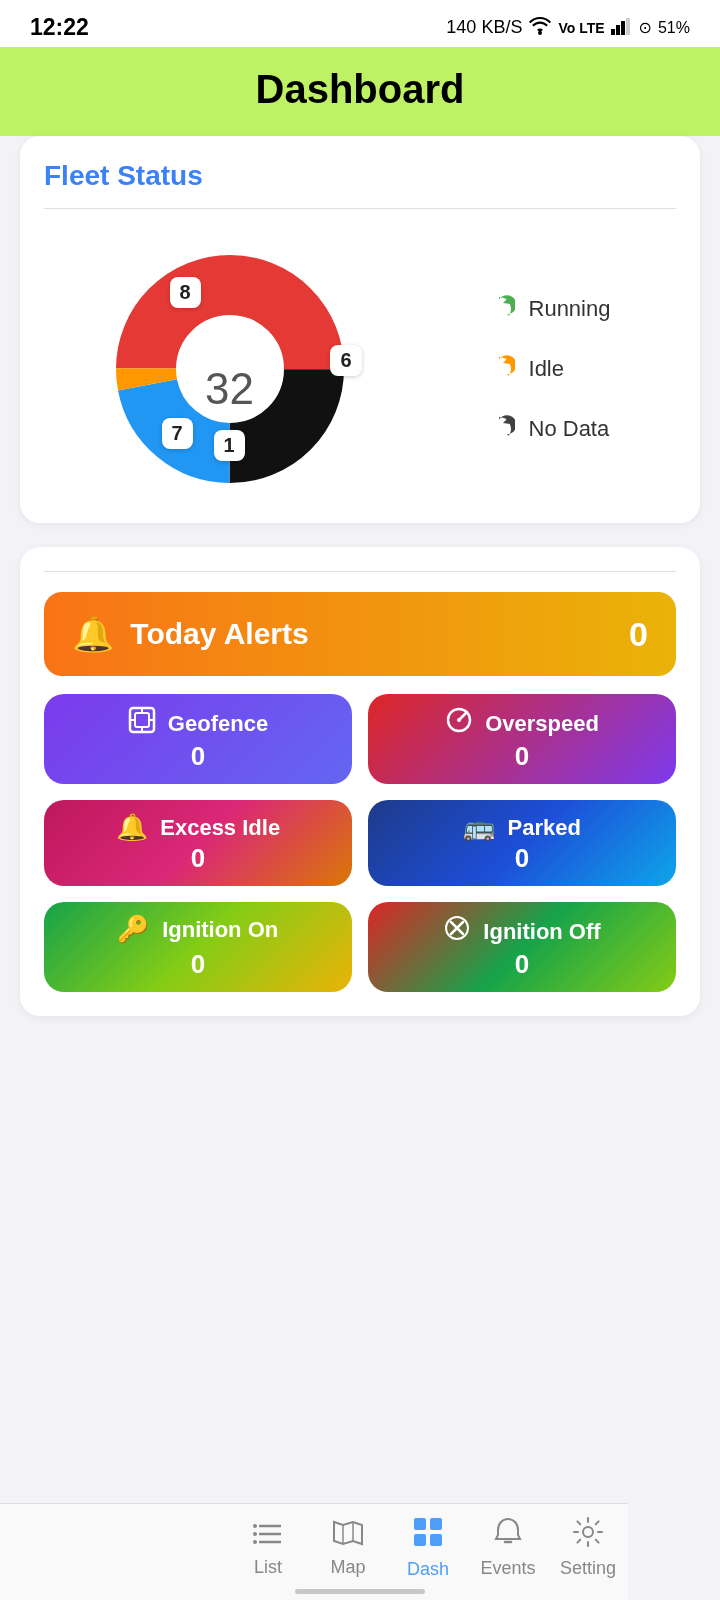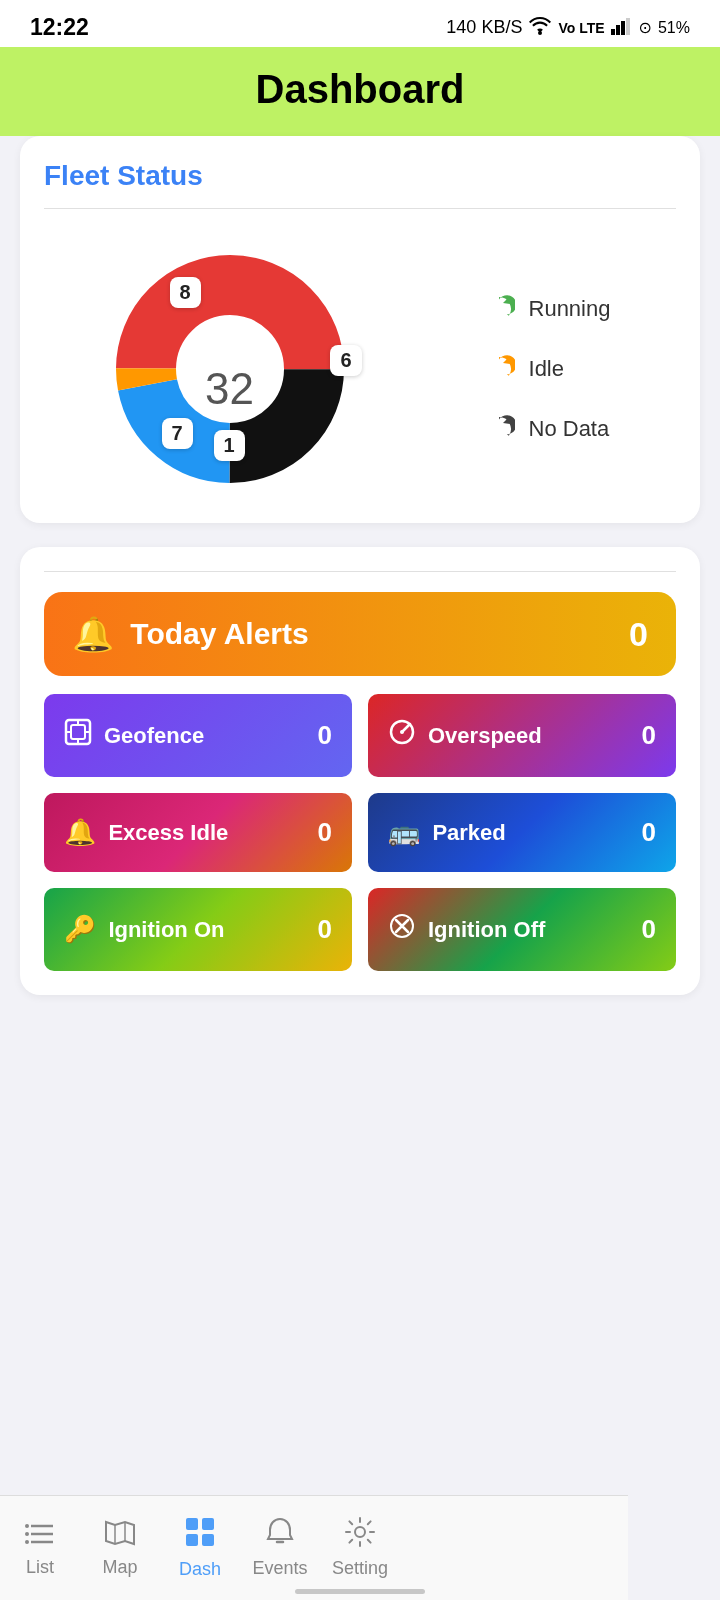--- a/index.html
+++ b/index.html
@@ -176,26 +176,27 @@
     }
 
     
     .alert-grid {
       display: grid;
       grid-template-columns: 1fr 1fr;
       gap: 16px;
     }
     .alert-btn {
       border: none;
-      border-radius: 10px;
-      padding: 24px 20px;
+      border-radius: 20px;
+      padding: 12px 20px;
       display: flex;
       align-items: center;
       justify-content: space-between;
       cursor: pointer;
+      flex-direction: column;
     }
     .alert-btn-left {
       display: flex;
       align-items: center;
       gap: 12px;
     }
     .alert-btn-icon {
       font-size: 26px;
       color: #fff;
     }
@@ -209,34 +210,34 @@
       font-weight: 700;
       color: #fff;
     }
 
     
     .btn-geofence   { background: linear-gradient(135deg, #7c3aed, #6366f1); }
     .btn-overspeed  { background: linear-gradient(135deg, #dc2626, #7c3aed); }
     .btn-excessidle { background: linear-gradient(135deg, #be185d, #db2777, #d97706); }
     .btn-parked     { background: linear-gradient(135deg, #1e3a8a, #1d4ed8, #0ea5e9); }
     .btn-ignitionon { background: linear-gradient(135deg, #16a34a, #84cc16, #eab308); }
-    .btn-ignitionoff{ background: linear-gradient(135deg, #dc2626, #16a34a, #84cc16); gap: 39px; }
+    .btn-ignitionoff{ background: linear-gradient(135deg, #dc2626, #16a34a, #84cc16); }
 
     
     .bottom-nav {
       position: fixed;
       bottom: 0;
       left: 0;
       width: 628px;
       background: #f9f9f9;
       border-top: 1px solid #ddd;
       display: flex;
-      justify-content: flex-start;
-      align-items: center;
-      padding: 20px 0 20px;
+      justify-content: flex-end;
+      align-items: center;
+      padding: 12px 0 20px;
     }
     .nav-item {
       display: flex;
       flex-direction: column;
       align-items: center;
       gap: 4px;
       cursor: pointer;
       min-width: 80px;
     }
     .nav-icon {

